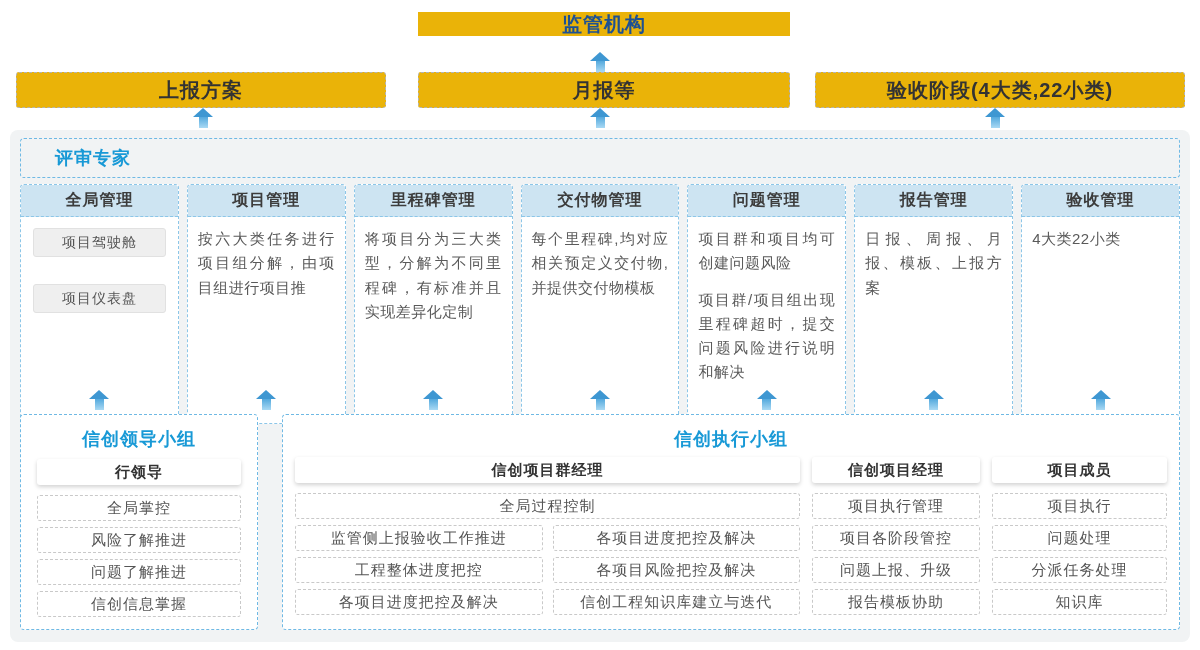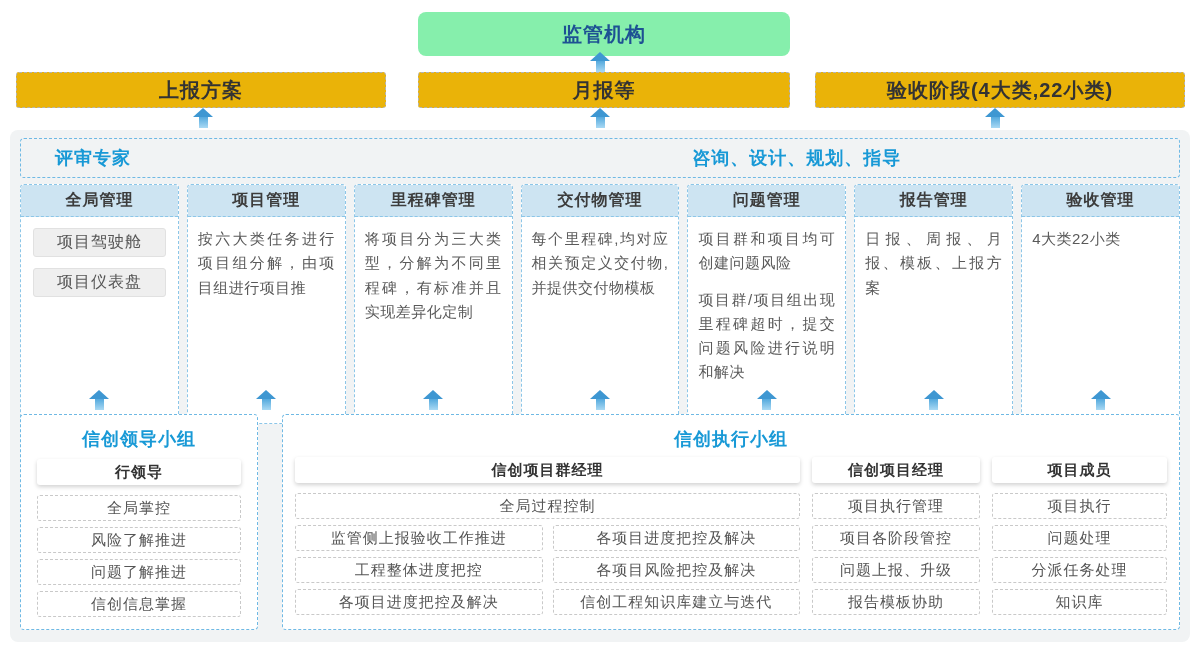--- a/index.html
+++ b/index.html
@@ -5,22 +5,22 @@
   html,body{margin:0;padding:0;background:#ffffff;}
   body{
     width:1200px;height:650px;position:relative;overflow:hidden;
     font-family:"Liberation Sans","DejaVu Sans",sans-serif;
     -webkit-font-smoothing:antialiased;
   }
   .canvas{position:absolute;inset:0;}
 
   
   .regulator{
-    position:absolute;left:418px;top:12px;width:372px;height:44px;
-    background:#86efac;border-radius:8px;
+    position:absolute;left:418px;top:12px;width:372px;height:24px;
+    background:#eab308;border-radius:0;
     display:flex;align-items:center;justify-content:center;
     font-size:20px;font-weight:bold;color:#1d5193;letter-spacing:1px;
   }
   .channel{
     position:absolute;top:72px;height:36px;
     background:#eab308;border:1px dashed #b3b3b3;border-radius:3px;
     display:flex;align-items:center;justify-content:center;
     font-size:20px;font-weight:bold;color:#333;letter-spacing:1px;
     box-sizing:border-box;
   }
@@ -73,23 +73,23 @@
     height:31px;flex:0 0 31px;background:#cde4f2;border-bottom:1px dashed #8cc6e8;
     display:flex;align-items:center;justify-content:center;
     font-size:16px;font-weight:bold;color:#3c3c3c;letter-spacing:1px;
   }
   .col-body{
     padding:6px 10px;font-size:15px;color:#5a5a5a;line-height:1.62;
     text-align:justify;text-justify:inter-character;letter-spacing:0.5px;
   }
   .col-body p{margin:4px 0 12px 0;}
   .pill{
-    margin:11px 12px 0 12px;height:27px;background:#efefef;border:1px solid #e1e1e1;
+    margin:11px 12px 16px 12px;height:27px;background:#efefef;border:1px solid #e1e1e1;
     border-radius:3px;display:flex;align-items:center;justify-content:center;
-    font-size:16px;color:#555;letter-spacing:1px;
+    font-size:14px;color:#555;letter-spacing:1px;
   }
 
   .arrow-row{
     position:absolute;left:10px;right:10px;top:260px;height:22px;
     display:flex;gap:8px;
   }
   .arrow-cell{flex:1;display:flex;justify-content:center;}
 
   
   .bottom{
@@ -145,21 +145,20 @@
   <div class="channel ch-2">验收阶段(4大类,22小类)</div>
 
   <span class="arrow abs-arrow a-ch0"></span>
   <span class="arrow abs-arrow a-ch1"></span>
   <span class="arrow abs-arrow a-ch2"></span>
 
   <div class="panel">
 
     <div class="experts-bar">
       <span class="blue-title experts-label">评审专家</span>
-      <span class="blue-title consult-label">咨询、设计、规划、指导</span>
     </div>
 
     <div class="columns">
 
       <div class="col">
         <div class="col-header">全局管理</div>
         <div class="pill">项目驾驶舱</div>
         <div class="pill">项目仪表盘</div>
       </div>
 

